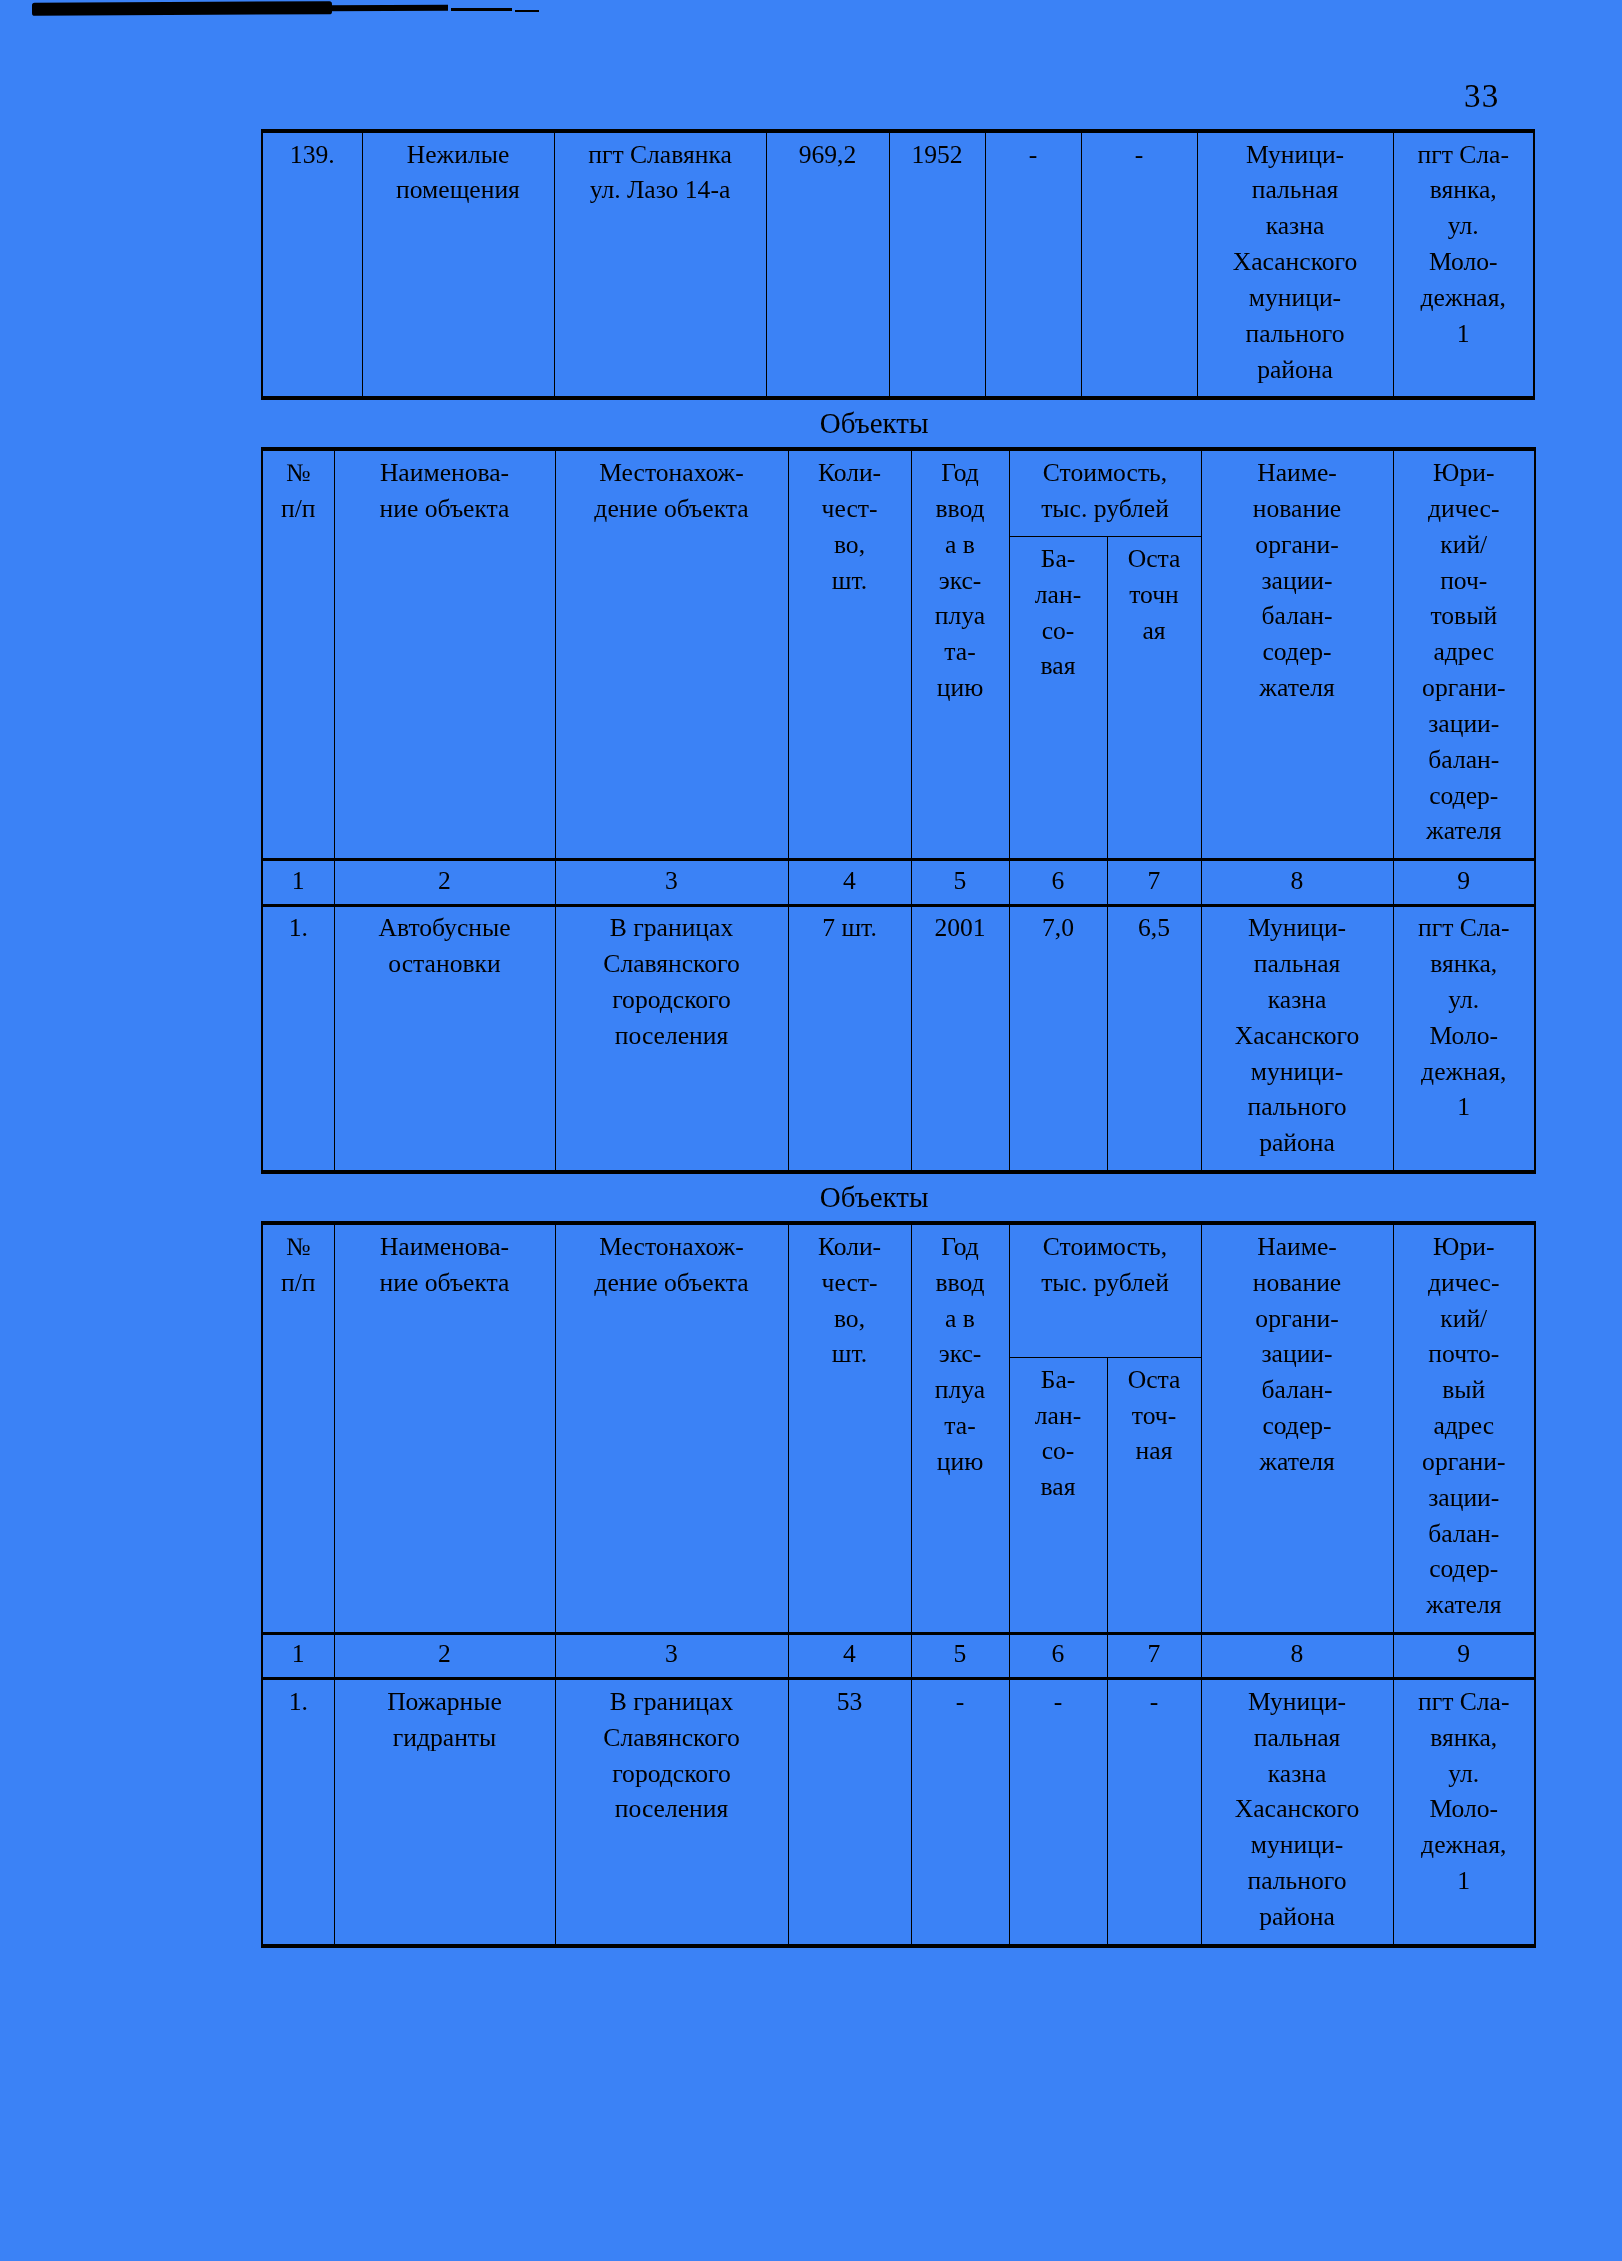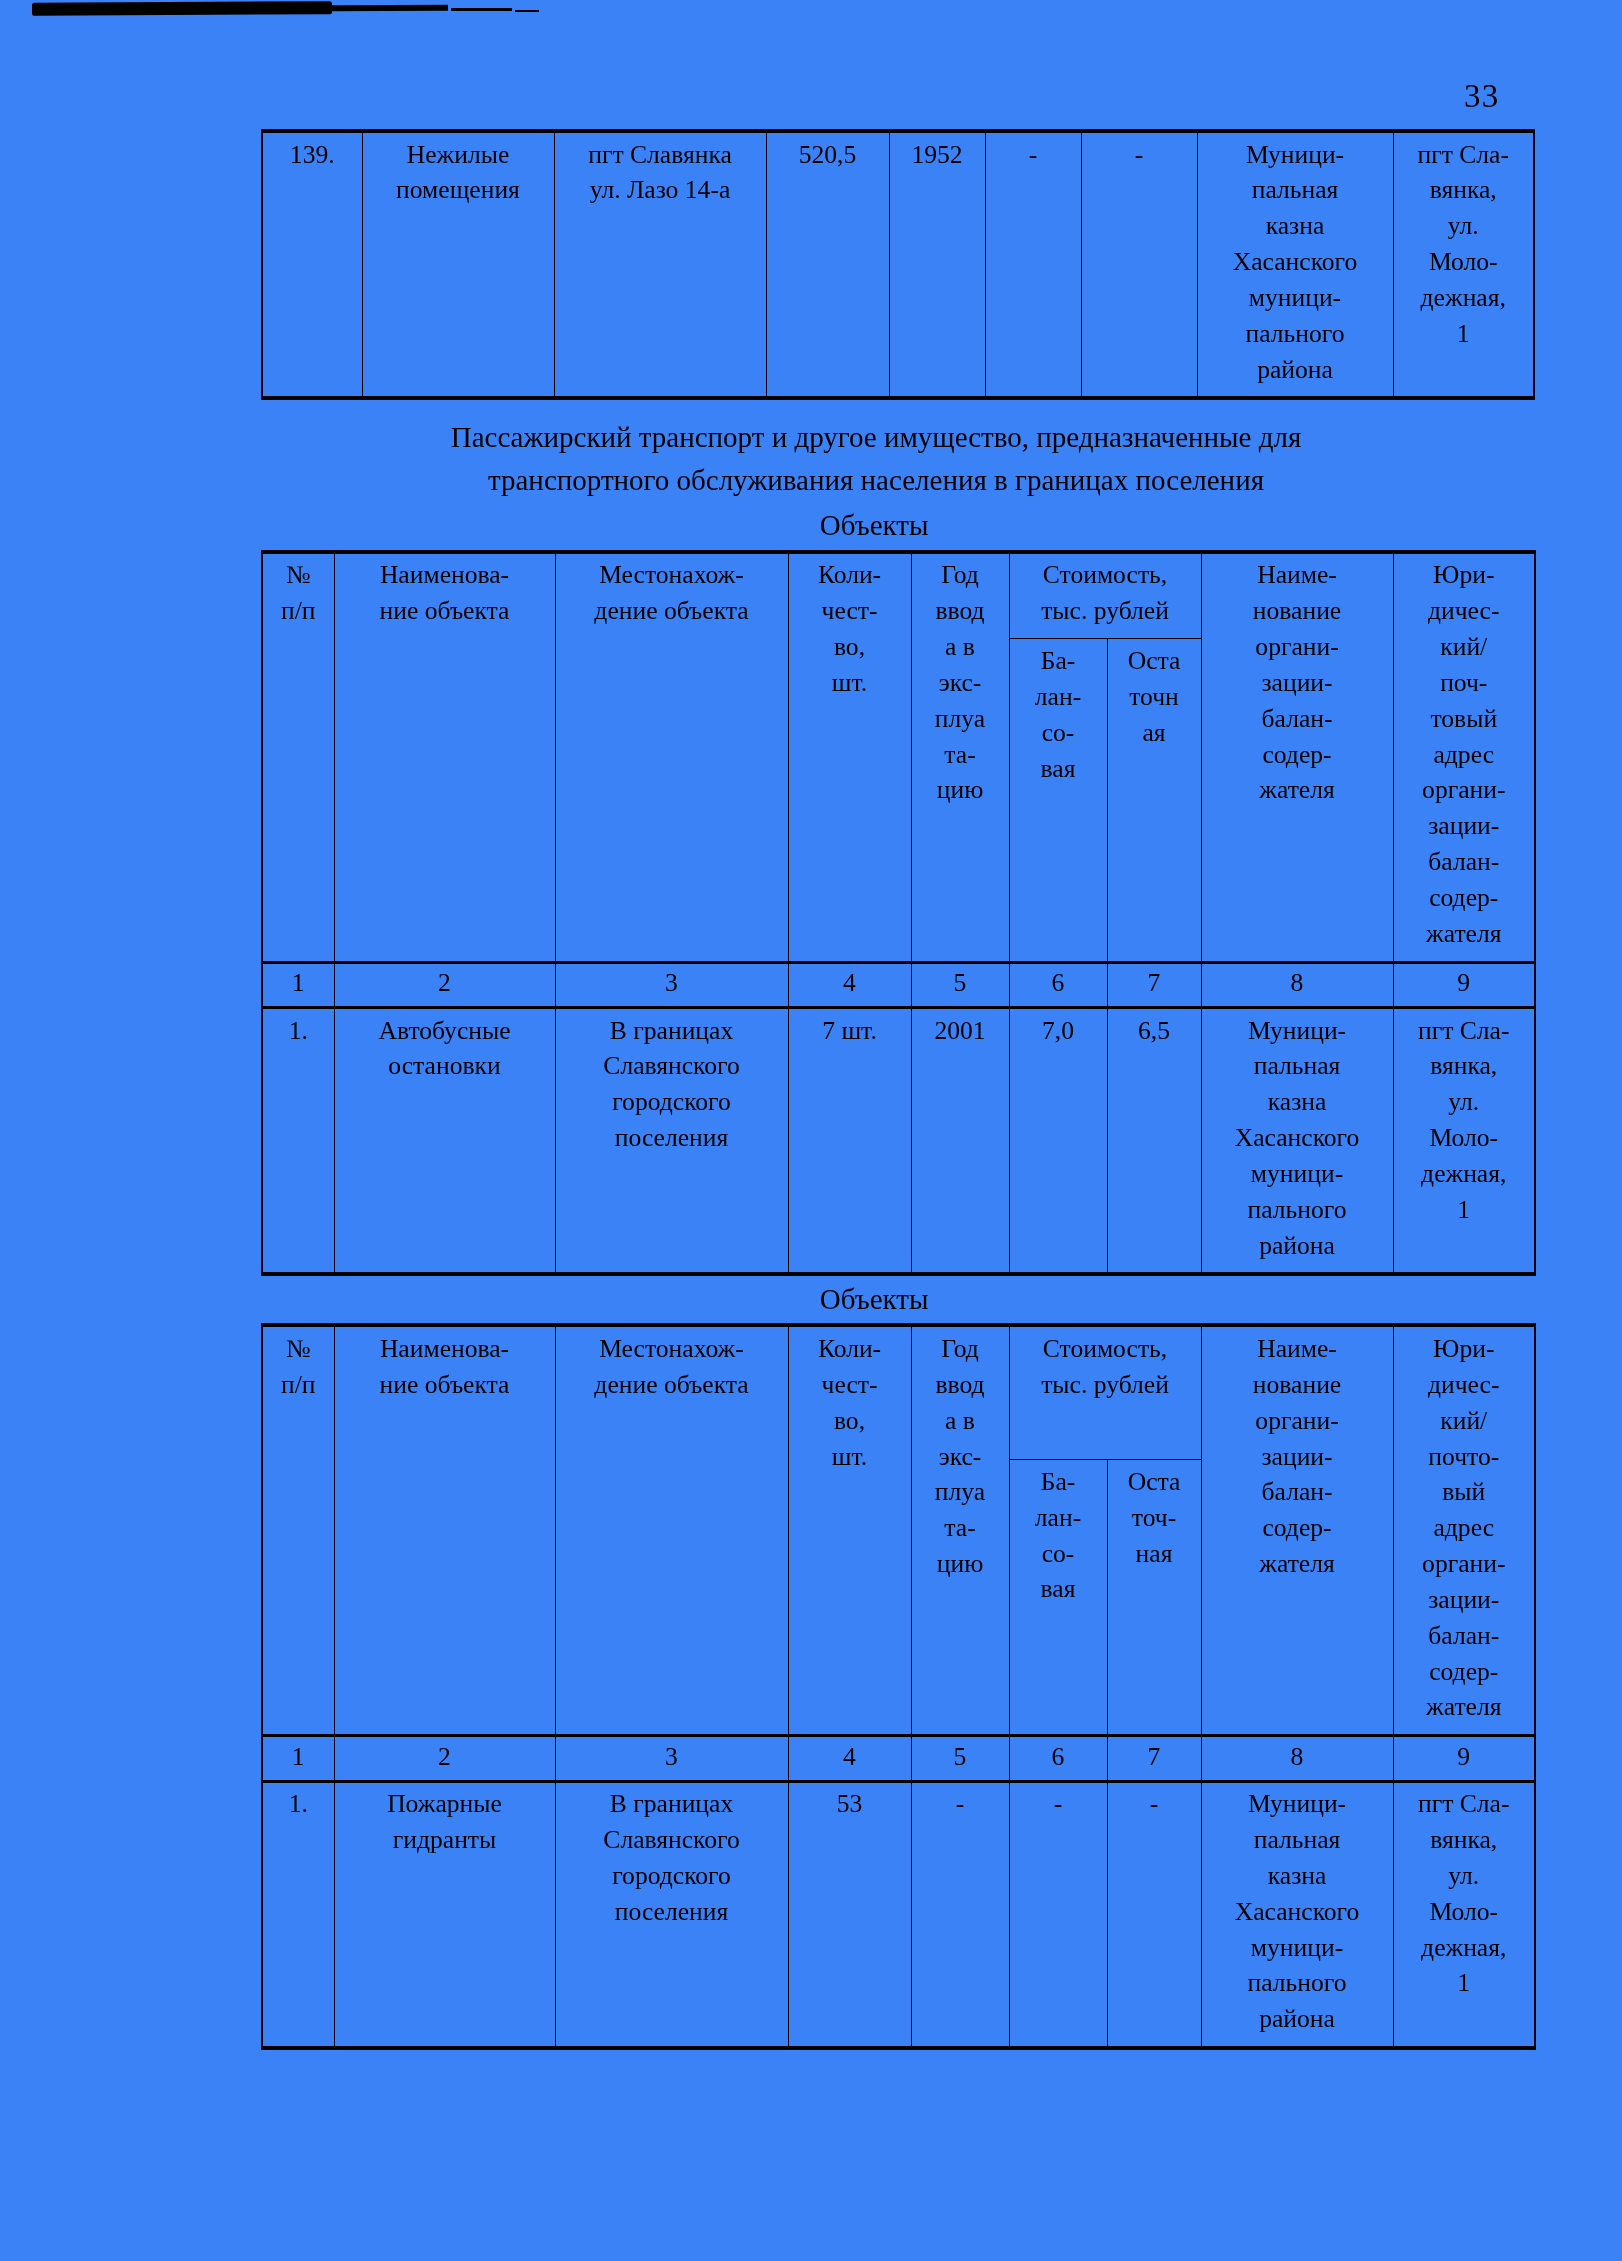--- a/index.html
+++ b/index.html
@@ -85,43 +85,41 @@
           <col style="width:196px">
           <col style="width:141px">
       </colgroup>
       <tbody>
           <tr>
         <td>139.</td>
         <td>Нежилые
 помещения</td>
         <td>пгт Славянка
 ул. Лазо 14-а</td>
-        <td>520,5</td>
+        <td>969,2</td>
         <td>1952</td>
         <td>-</td>
         <td>-</td>
         <td>Муници-
 пальная
 казна
 Хасанского
 муници-
 пального
 района</td>
         <td>пгт Сла-
 вянка,
 ул.
 Моло-
 дежная,
 1</td>
       </tr>
     </tbody>
       </table>
 
-    <div class="heading">Пассажирский транспорт и другое имущество, предназначенные для
-транспортного обслуживания населения в границах поселения</div>
     <div class="objects-label">Объекты</div>
 
     <table class="doc">
       <colgroup>
         <col style="width:72px">
           <col style="width:221px">
           <col style="width:233px">
         <col style="width:123px">
           <col style="width:98px">
           <col style="width:98px">

